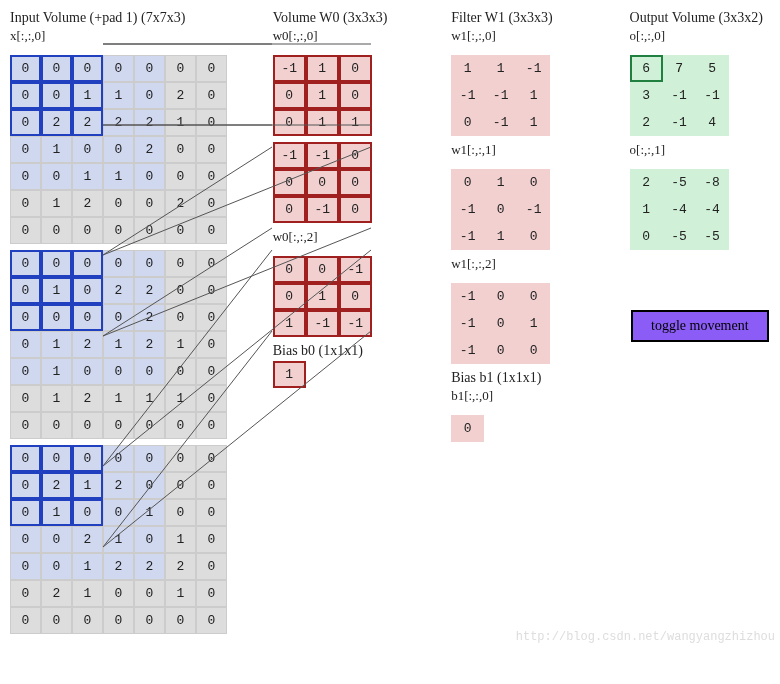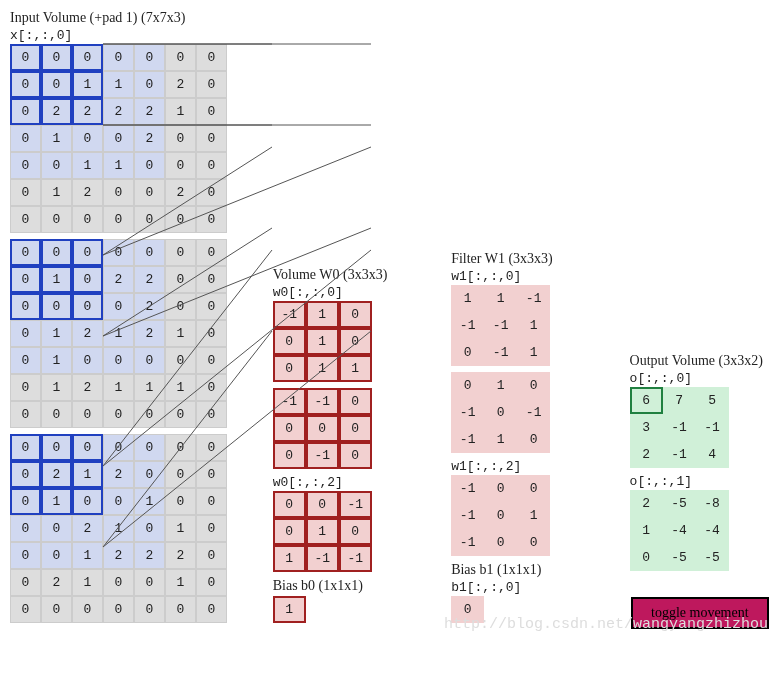--- a/index.html
+++ b/index.html
@@ -1,39 +1,39 @@
 <!DOCTYPE html>
 <html><head>
 <meta charset="utf-8">
 <style>
 *{box-sizing:border-box;margin:0;padding:0}
 body{font-family:"Times New Roman",serif;font-size:14px;color:#222;padding:10px;background:#fff;width:780px;position:relative}
-.row{display:flex;gap:38px;align-items:flex-end}
+.row{display:flex;gap:38px;align-items:flex-start}
 .col-input{width:240px;position:relative}
 .col-w0{width:150px;position:relative}
 .col-w1{width:150px}
 .col-out{width:150px}
 .heading{font-size:14px;margin-bottom:2px}
-.slice-label{font-family:Liberation Mono, monospace;font-size:13px;margin:2px 0 1px}
+.slice-label{font-family:Liberation Serif, serif;font-size:13px;margin:2px 0 11px}
 .grid{display:grid;gap:0}
 .g7{grid-template-columns:repeat(7,31px)}
 .g3{grid-template-columns:repeat(3,33px)}
 .cell{width:31px;height:27px;display:flex;align-items:center;justify-content:center;font-family:"Courier New",monospace;font-size:13px;background:#ddd;border:1px solid #ccc}
 .c3{width:33px;height:27px;display:flex;align-items:center;justify-content:center;font-family:"Courier New",monospace;font-size:13px;border:1px solid transparent}
 .sel{background:#d0d8f0}
 .selB{outline:2px solid #2040c0;outline-offset:-2px;position:relative;z-index:2}
 .w0c{background:#f2d0d0;border:2px solid #a02020}
 .w1c{background:#f2d0d0}
 .outc{background:#d0f0d8}
 .outB{outline:2px solid #208040;outline-offset:-2px}
 .bias0{width:33px;height:27px;display:flex;align-items:center;justify-content:center;font-family:"Courier New",monospace;font-size:13px;background:#f2d0d0;border:2px solid #a02020}
 .bias1{width:33px;height:27px;display:flex;align-items:center;justify-content:center;font-family:"Courier New",monospace;font-size:13px;background:#f2d0d0}
 .block{margin-bottom:6px}
-.toggle{margin-top:20px;padding:6px 18px;border:2px solid #000;background:#be185d;font-family:"Times New Roman",serif;font-size:14px;cursor:pointer;display:inline-block}
-.wm{position:absolute;right:12px;bottom:6px;font-family:"Courier New",monospace;font-size:15px;color:#ddd;pointer-events:none}
+.toggle{margin-top:54px;padding:6px 18px;border:2px solid #000;background:#8b5cf6;font-family:"Times New Roman",serif;font-size:14px;cursor:pointer;display:inline-block}
+.wm{position:absolute;right:5px;bottom:6px;font-family:"Courier New",monospace;font-size:12px;color:#ddd;pointer-events:none}
 #lines{position:absolute;left:0;top:0;pointer-events:none;z-index:5}
 #lines line{stroke:#555;stroke-width:1}
 </style>
 </head>
 <body>
 
 <div class="row">
  <div class="col-input">
   <div class="heading">Input Volume (+pad 1) (7x7x3)</div>
   <div class="block">
@@ -257,20 +257,21 @@
           <div class="c3 w1c">-1</div>
           <div class="c3 w1c">-1</div>
           <div class="c3 w1c">-1</div>
           <div class="c3 w1c">1</div>
           <div class="c3 w1c">0</div>
           <div class="c3 w1c">-1</div>
           <div class="c3 w1c">1</div>
         </div>
   </div>
   <div class="block">
+   <div class="slice-label">w1[:,:,1]</div>
    <div class="grid g3" id="w11">
           <div class="c3 w1c">0</div>
           <div class="c3 w1c">1</div>
           <div class="c3 w1c">0</div>
           <div class="c3 w1c">-1</div>
           <div class="c3 w1c">0</div>
           <div class="c3 w1c">-1</div>
           <div class="c3 w1c">-1</div>
           <div class="c3 w1c">1</div>
           <div class="c3 w1c">0</div>

